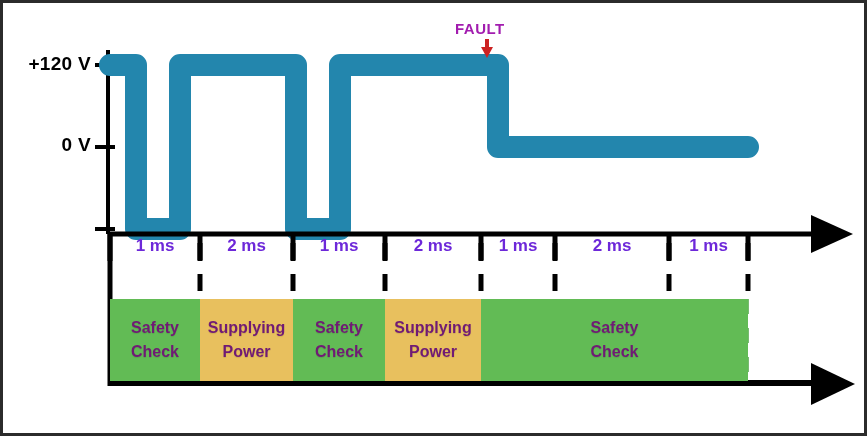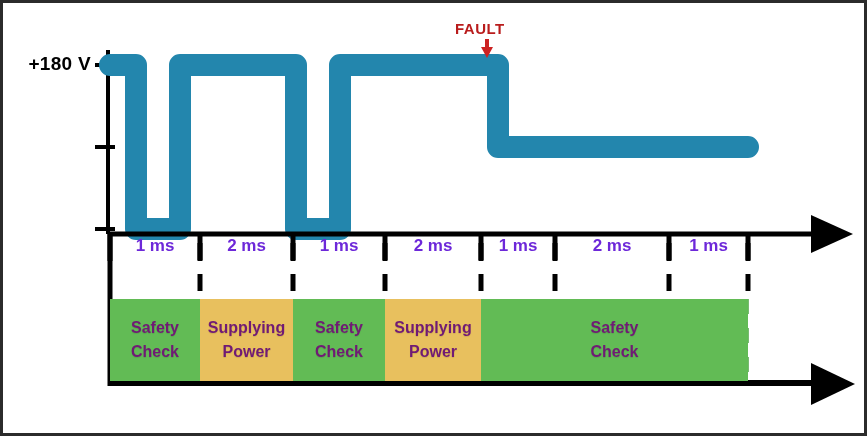--- a/index.html
+++ b/index.html
@@ -80,21 +80,24 @@
     white-space: nowrap;
   }
 </style>
 </head>
 <body>
 
 <div id="frame">
   <div id="stage">
 
     <div class="axis-label" style="left:8px; top:50px; width:80px;">
-      <span>+180 V</span>
+      <span>+120 V</span>
+    </div>
+    <div class="axis-label" style="left:8px; top:131px; width:80px;">
+      <span>0 V</span>
     </div>
 
     <svg class="layer" viewBox="0 0 867 436">
 
       <line x1="105" y1="47" x2="105" y2="231" stroke="#000000" stroke-width="4"></line>
 
       <line x1="92" y1="62" x2="112" y2="62" stroke="#000000" stroke-width="4"></line>
       <line x1="92" y1="144" x2="112" y2="144" stroke="#000000" stroke-width="4"></line>
       <line x1="92" y1="226" x2="112" y2="226" stroke="#000000" stroke-width="4"></line>
 
@@ -147,21 +150,21 @@
       <g stroke="#4ba344" stroke-width="4" stroke-dasharray="15 14" opacity="0.75">
         <line x1="552" y1="296" x2="552" y2="378"></line>
         <line x1="666" y1="296" x2="666" y2="378"></line>
         <line x1="744" y1="296" x2="744" y2="378"></line>
       </g>
 
       <line x1="105" y1="380" x2="810" y2="380" stroke="#000000" stroke-width="6"></line>
       <polygon points="808,360 852,381 808,402" fill="#000000"></polygon>
     </svg>
 
-    <div class="fault-label" style="left:452px; top:17px; color:#b91c1c;">
+    <div class="fault-label" style="left:452px; top:17px; color:#a21caf;">
       <span>FAULT</span>
     </div>
 
     <div class="tick-label" style="left:107px; top:233px; width:90px;">
       <span>1 ms</span>
     </div>
     <div class="tick-label" style="left:197px; top:233px; width:93px;">
       <span>2 ms</span>
     </div>
     <div class="tick-label" style="left:290px; top:233px; width:92px;">

